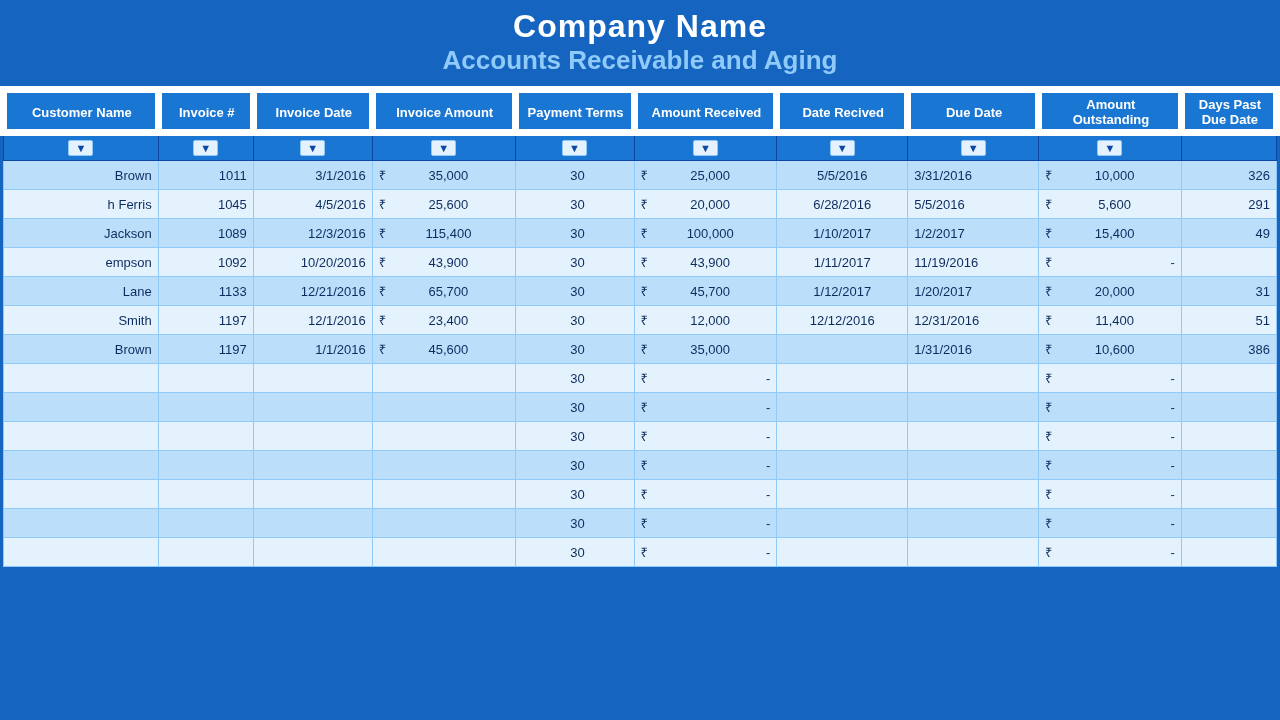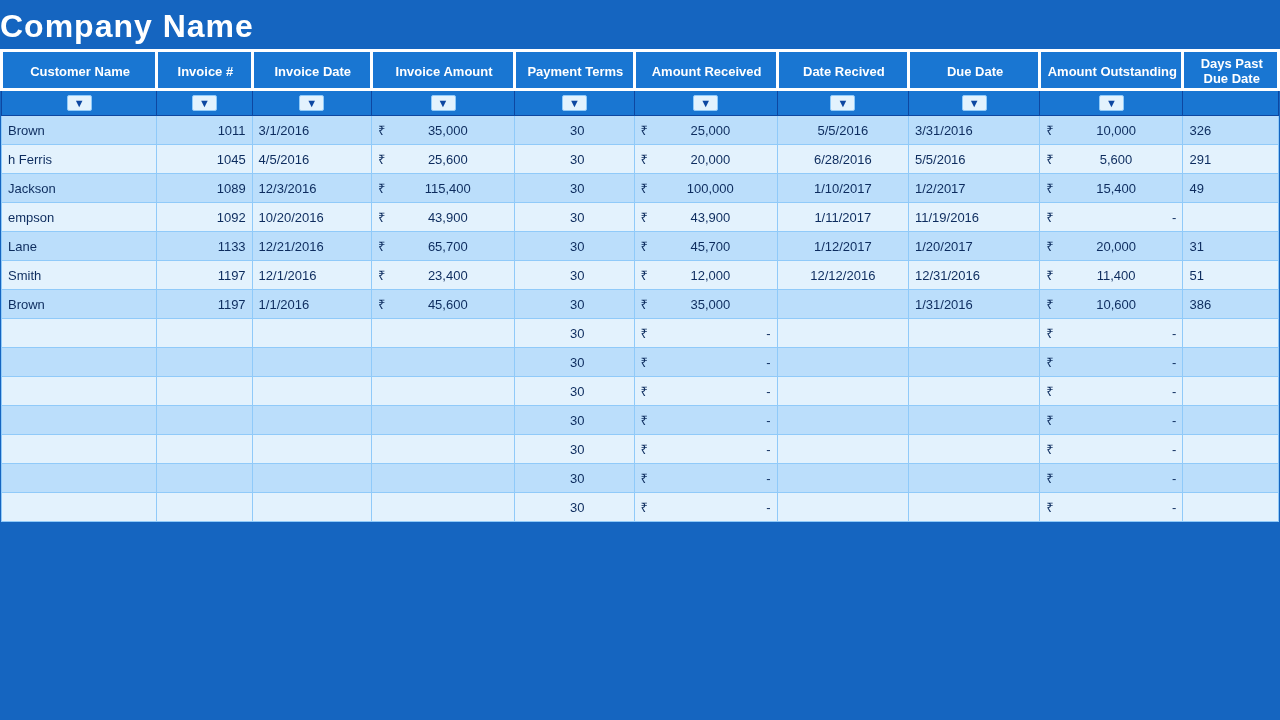--- a/index.html
+++ b/index.html
@@ -5,21 +5,21 @@
     * { margin: 0; padding: 0; box-sizing: border-box; }
     body {
       font-family: Arial, sans-serif;
       background: #1565c0;
       width: 1280px;
       height: 720px;
       overflow: hidden;
     }
     .header-section {
       background: #1565c0;
-      text-align: left;
+      text-align: center;
       padding: 8px 0 4px 0;
     }
     .company-name {
       color: white;
       font-size: 32px;
       font-weight: bold;
       letter-spacing: 1px;
     }
     .subtitle {
       color: #90caf9;
@@ -34,21 +34,21 @@
     table {
       border-collapse: collapse;
       width: 100%;
       table-layout: fixed;
     }
     thead tr.col-headers th {
       background: #1976d2;
       color: white;
       font-size: 13px;
       font-weight: bold;
-      border: 3px solid #ffffff;
+      border: 7px solid #ffffff;
       padding: 4px 4px 2px 6px;
       vertical-align: middle;
       text-align: center;
     }
     thead tr.filter-row th {
       background: #1976d2;
       border: 1px solid #0d47a1;
       padding: 2px 4px 4px 4px;
       text-align: center;
     }
@@ -67,46 +67,47 @@
     tbody tr:nth-child(even) {
       background: #e3f2fd;
     }
     tbody tr td {
       border: 1px solid #90caf9;
       font-size: 13px;
       color: #0d2c5e;
       padding: 5px 6px;
       vertical-align: middle;
     }
-    .col-customer { width: 130px; text-align: left; }
+    .col-customer { width: 130px; text-align: right; }
     .col-invoice-num { width: 80px; text-align: right; }
-    .col-invoice-date { width: 100px; text-align: left; }
+    .col-invoice-date { width: 100px; text-align: right; }
     .col-invoice-amount { width: 120px; text-align: right; }
     .col-payment-terms { width: 100px; text-align: center; padding-left: 12px; }
     .col-amount-received { width: 120px; text-align: right; }
     .col-date-received { width: 110px; text-align: center; }
     .col-due-date { width: 110px; text-align: left; }
     .col-amount-outstanding { width: 120px; text-align: right; margin-left: 27px; }
-    .col-days-due { width: 80px; text-align: left; }
+    .col-days-due { width: 80px; text-align: right; }
 
     .amount-cell {
       display: flex;
       justify-content: space-between;
       align-items: center;
       gap: 2px;
     }
     .rupee { color: #0d2c5e; font-weight: normal; }
     .amount-val { flex: 1; text-align: center; }
     .dash-val { flex: 1; text-align: right; }
   </style>
 </head>
 <body>
 
 <div class="header-section">
   <div class="company-name">Company Name</div>
+  <div class="subtitle">Accounts Receivable and Aging</div>
 </div>
 
 <div class="table-wrapper">
   <table>
     <thead>
       <tr class="col-headers">
         <th class="col-customer">Customer Name</th>
         <th class="col-invoice-num">Invoice #</th>
         <th class="col-invoice-date">Invoice Date</th>
         <th class="col-invoice-amount">Invoice Amount</th>

